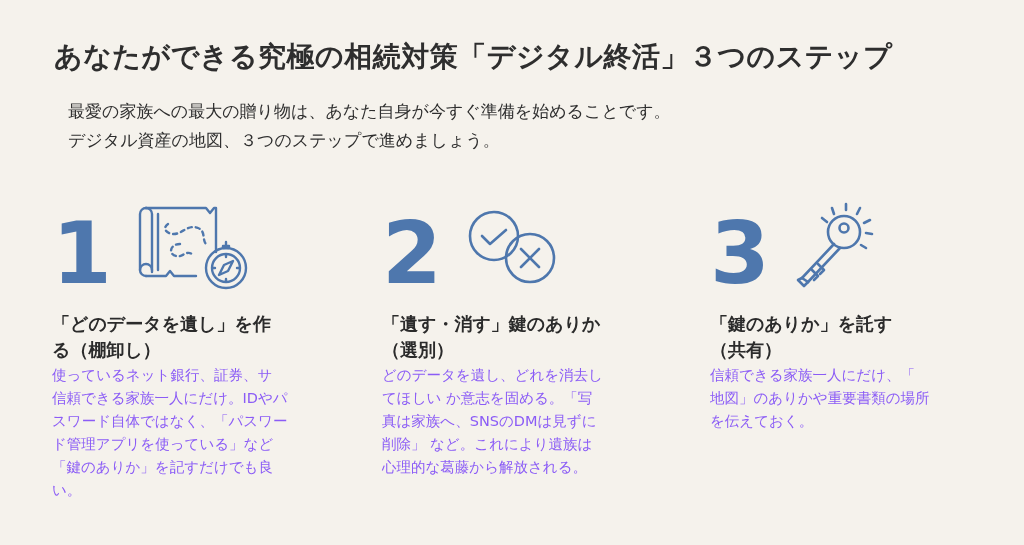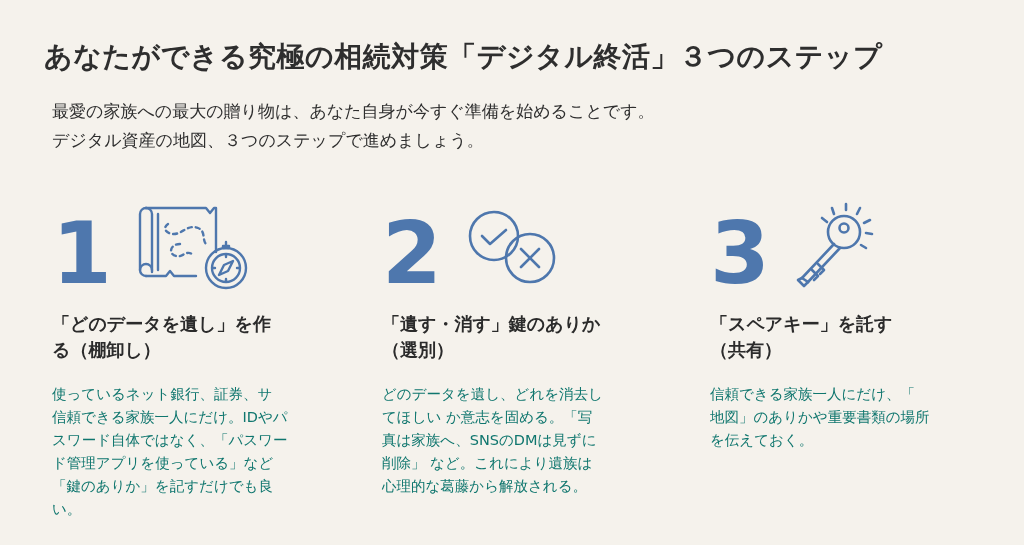--- a/index.html
+++ b/index.html
@@ -4,26 +4,26 @@
 <style>
   html, body { margin: 0; padding: 0; }
   body {
     width: 1024px; height: 545px; overflow: hidden;
     background: #f5f2ec;
     font-family: "DejaVu Sans", "Liberation Sans", sans-serif;
     color: #2b2b2b;
     position: relative;
   }
   .title {
-    position: absolute; left: 44px; top: 38px;
+    position: absolute; left: 54px; top: 38px;
     font-size: 28px; font-weight: bold; letter-spacing: 0.5px;
     color: #2e2e2e; white-space: nowrap;
   }
   .intro {
-    position: absolute; left: 52px; top: 97px;
+    position: absolute; left: 68px; top: 97px;
     font-size: 17px; line-height: 29px; color: #2e2e2e;
   }
   .intro div { white-space: nowrap; }
   .step { position: absolute; top: 200px; width: 290px; }
   .step-1 { left: 52px; }
   .step-2 { left: 382px; }
   .step-3 { left: 710px; }
   .step-head { height: 105px; position: relative; }
   .num {
     position: absolute; left: 0; top: 10px;
@@ -33,22 +33,22 @@
   .icon { position: absolute; top: 0; }
   .step-1 .icon { left: 82px; }
   .step-2 .icon { left: 80px; top: 8px; }
   .step-3 .icon { left: 78px; top: -4px; }
   .step-title {
     font-size: 18px; font-weight: bold; line-height: 26px;
     color: #2b2b2b; margin-top: 6px;
   }
   .step-title div { white-space: nowrap; }
   .step-body {
-    font-size: 14.5px; line-height: 23px; margin-top: 20px;
-    color: #0f766e;
+    font-size: 14.5px; line-height: 23px; margin-top: 1px;
+    color: #8b5cf6;
   }
   .step-body div { white-space: nowrap; }
 </style>
 </head>
 <body>
 
 <div class="title">あなたができる究極の相続対策「デジタル終活」３つのステップ</div>
 
 <div class="intro">
   <div>最愛の家族への最大の贈り物は、あなた自身が今すぐ準備を始めることです。</div>
@@ -132,21 +132,21 @@
 
         <path d="M46 48 L14 82 M52 52 L20 86"></path>
         <path d="M14 82 l6 4"></path>
 
         <path d="M24 74 l6 6 l-4 4 M30 68 l6 6 l-4 4"></path>
         <path d="M20 86 l-4 4 l-6 -6 l4 -2"></path>
       </svg>
     </div>
   </div>
   <div class="step-title">
-    <div>「スペアキー」を託す</div>
+    <div>「鍵のありか」を託す</div>
     <div>（共有）</div>
   </div>
   <div class="step-body">
     <div>信頼できる家族一人にだけ、「</div>
     <div>地図」のありかや重要書類の場所</div>
     <div>を伝えておく。</div>
   </div>
 </div>
 
 </body></html>

